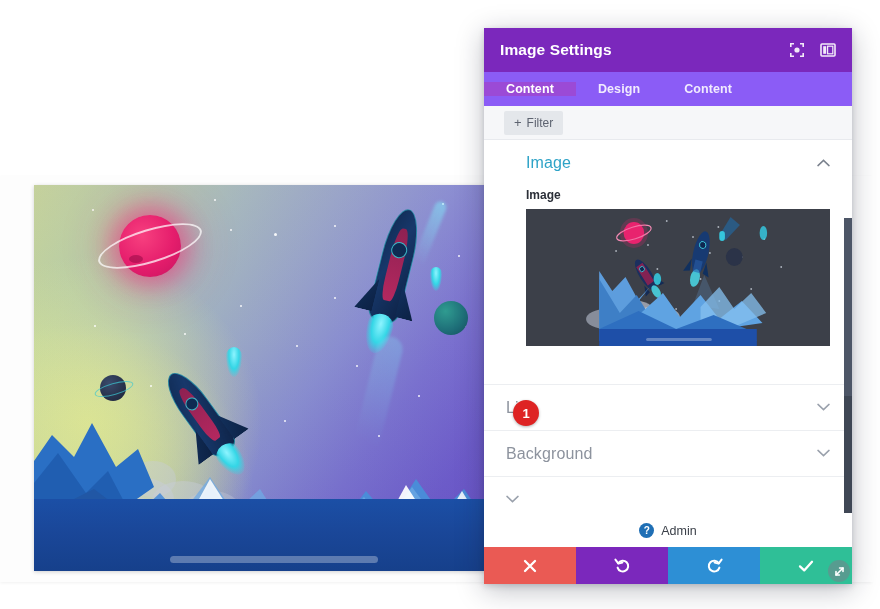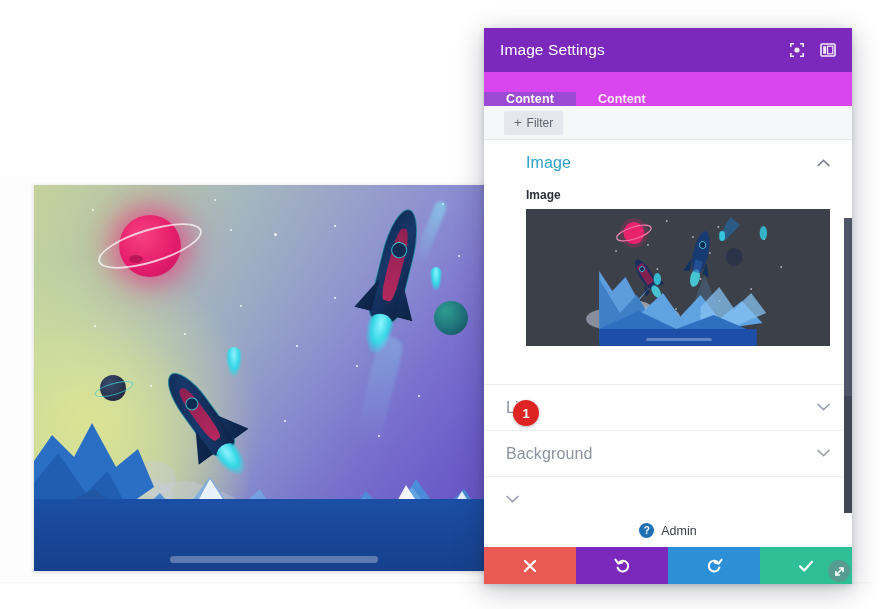--- a/index.html
+++ b/index.html
@@ -142,34 +142,34 @@
     box-shadow: 0 6px 26px rgba(20,24,48,0.28), 0 2px 6px rgba(20,24,48,0.16);
     display: flex; flex-direction: column;
     overflow: visible;
   }
   .modal-header {
     height: 44px; background: #7b28bc;
     display: flex; align-items: center; padding: 0 16px;
     flex-shrink: 0;
   }
   .modal-title {
-    color: #ffffff; font-size: 15.5px; font-weight: normal;
+    color: #ffffff; font-size: 15.5px; font-weight: bold;
     letter-spacing: 0.1px; flex: 1;
   }
   .header-icons { display: flex; align-items: center; gap: 14px; }
   .hicon {
     width: 17px; height: 17px;
     display: flex; align-items: center; justify-content: center;
     opacity: 0.9; cursor: pointer;
   }
   .hicon svg { display: block; }
 
   .tabs {
-    height: 34px; background: #d946ef;
-    display: flex; align-items: flex-end; flex-shrink: 0;
+    height: 34px; background: #8b5cf6;
+    display: flex; align-items: center; flex-shrink: 0;
   }
   .tab {
     display: flex; align-items: center; justify-content: center;
     padding: 0 22px; font-size: 12.5px; font-weight: bold;
     color: rgba(255,255,255,0.88); cursor: pointer;
     letter-spacing: 0.1px;
   }
   .tab.active { background: #9b4ad6; color: #ffffff; }
 
   .searchbar {
@@ -382,20 +382,21 @@
             <rect x="1" y="2" width="14" height="12" rx="1" fill="none" stroke="#ffffff" stroke-width="1.6"></rect>
             <rect x="3.2" y="4.2" width="3" height="7.6" fill="#ffffff"></rect>
             <rect x="7.6" y="4.2" width="5.2" height="7.6" fill="none" stroke="#ffffff" stroke-width="1.2"></rect>
           </svg>
         </div>
       </div>
     </div>
 
     <div class="tabs">
       <div class="tab active">Content</div>
+      <div class="tab">Design</div>
       <div class="tab">Content</div>
     </div>
 
     <div class="searchbar">
       <div class="filter-btn">
         <span class="filter-plus">+</span>
         <span>Filter</span>
       </div>
     </div>
 

